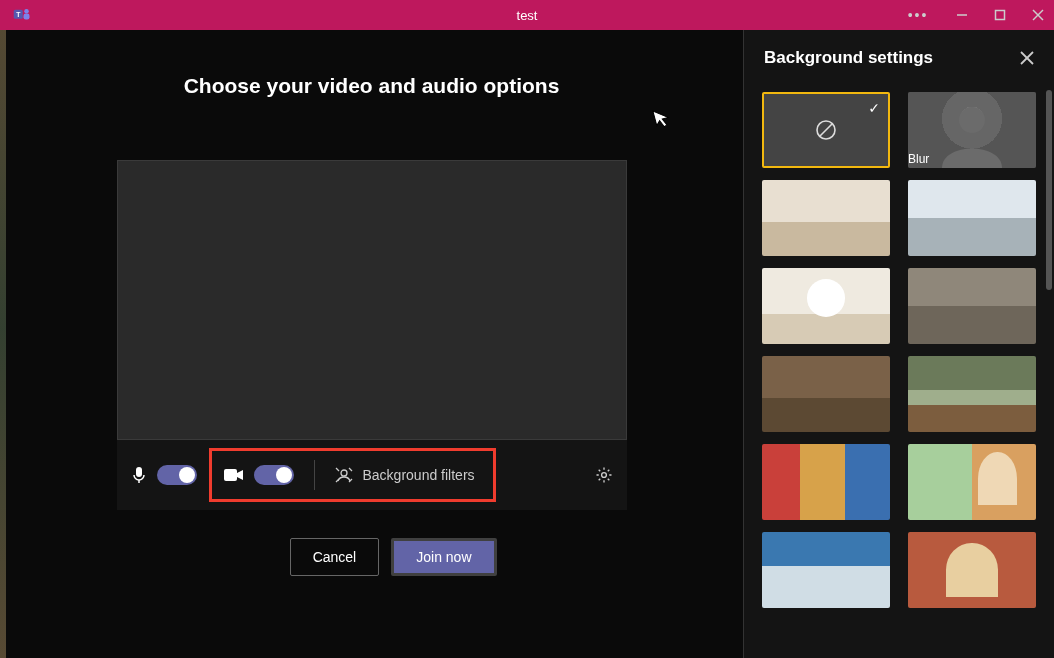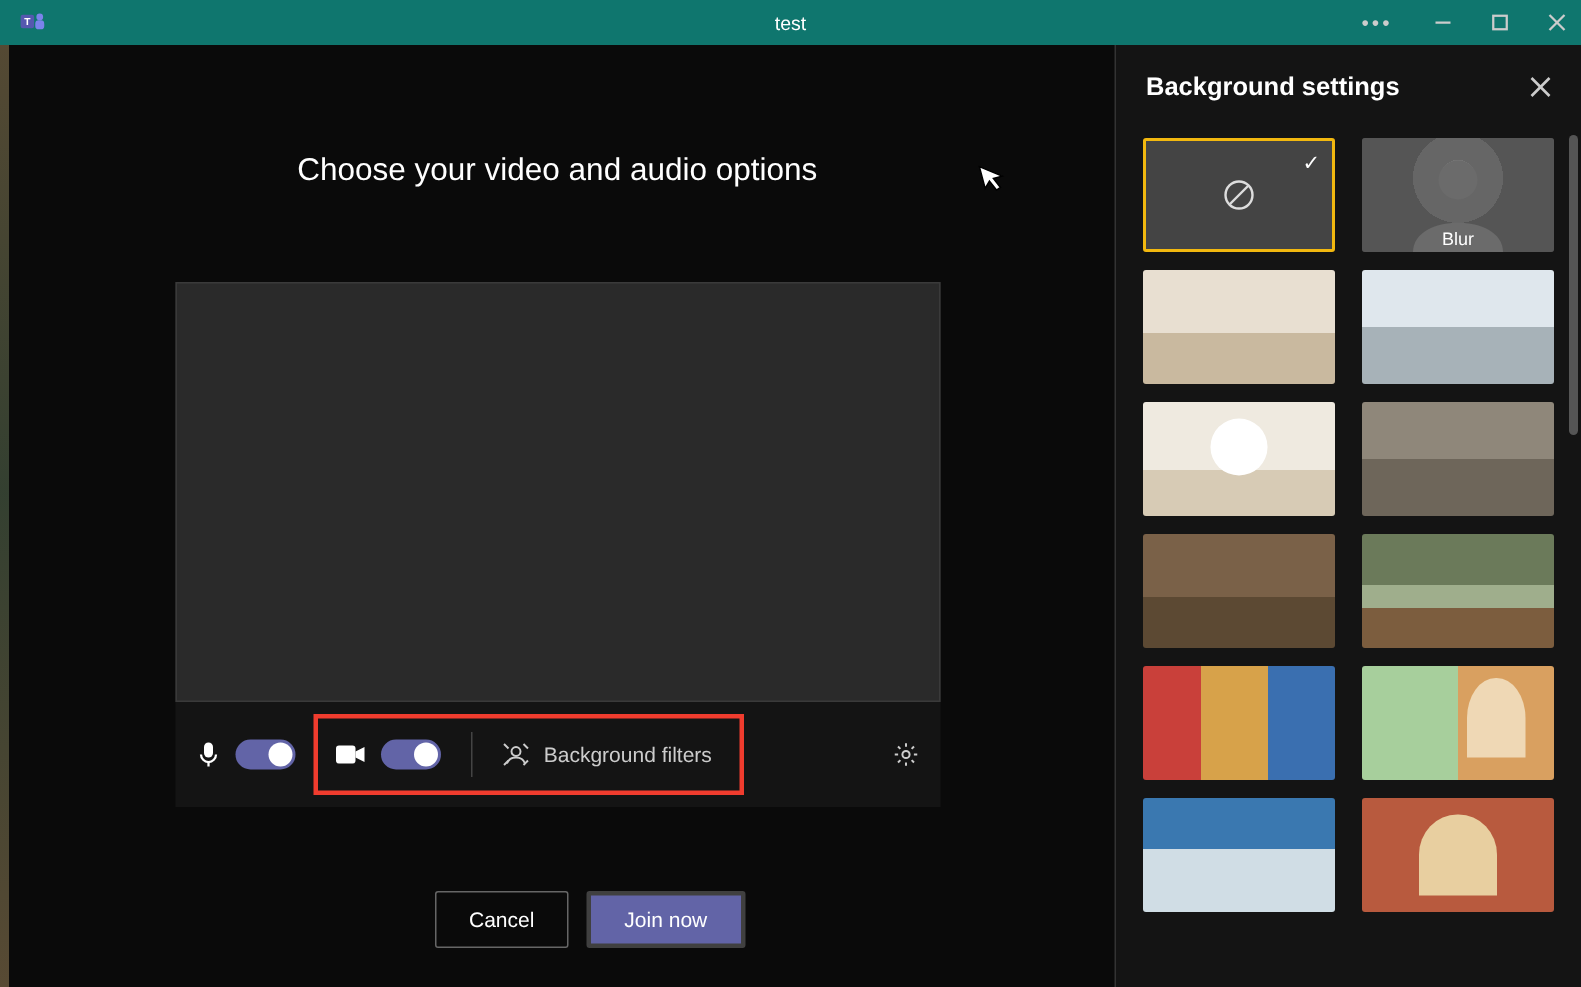--- a/index.html
+++ b/index.html
@@ -8,21 +8,21 @@
     background: #0a0a0a;
     font-family: "Segoe UI", Arial, sans-serif;
     color: #fff;
     overflow: hidden;
     position: relative;
   }
 
   
   .titlebar {
     height: 30px;
-    background: #0f766e;
+    background: #be185d;
     display: flex;
     align-items: center;
     justify-content: center;
     position: relative;
   }
   .titlebar .app-icon {
     position: absolute; left: 12px; top: 5px;
     width: 20px; height: 20px;
     display:flex; align-items:center; justify-content:center;
   }
@@ -39,23 +39,23 @@
     display: flex;
     height: calc(658px - 30px);
   }
   .left-pane {
     flex: 1;
     position: relative;
     border-right: 1px solid #333;
     display:flex; flex-direction:column; align-items:center;
   }
   .heading {
-    margin-top: 72px;
+    margin-top: 44px;
     font-size: 21px;
-    font-weight: 400;
+    font-weight: 700;
     color: #fff;
   }
 
   
   .preview-wrap {
     margin-top: 62px;
     width: 510px;
   }
   .preview {
     width: 100%; height: 280px;
@@ -103,21 +103,20 @@
     display:flex; gap:12px;
     width:510px; justify-content:flex-end; padding-right:130px;
   }
   .btn {
     padding: 8px 22px;
     font-size: 14px;
     border-radius: 2px;
     border: 1px solid #666;
     background: transparent;
     color: #fff;
-    margin-top: 28px;
   }
   .btn-primary {
     background: #6264a7;
     border: 3px solid #404040;
   }
 
   
   .right-pane {
     width: 310px;
     background: #141414;
@@ -151,21 +150,21 @@
   .check {
     position:absolute; top:6px; right:8px;
     color:#fff; font-size:14px;
   }
   .blur-fig {
     position:relative; width:100%; height:100%;
     background: radial-gradient(circle at 50% 35%, #777 0 12px, #666 12px 30px, #555 30px 100%);
     filter: blur(0px);
   }
   .blur-label {
-    position:absolute; bottom:2px; left:0; right:0; text-align:center;
+    position:absolute; bottom:2px; left:0; right:0; 
     font-size:12px; color:#fff;
   }
   
   .rm1 { background: linear-gradient(180deg,#e8dfd1 0 55%, #c9b99f 55% 100%); }
   .rm2 { background: linear-gradient(180deg,#dfe7ed 0 50%, #a7b2b8 50% 100%); }
   .rm3 { background: linear-gradient(180deg,#efeae0 0 60%, #d7cbb5 60% 100%); position:relative;}
   .rm3::after{content:"";position:absolute;left:35%;top:15%;width:30%;height:50%;border-radius:50%;background:#fff;}
   .rm4 { background: linear-gradient(180deg,#8f877a 0 50%, #6e665a 50% 100%); }
   .rm5 { background: linear-gradient(180deg,#7a6148 0 55%, #5c4933 55% 100%); }
   .rm6 { background: linear-gradient(180deg,#6b7a5a 0 45%, #9fae8c 45% 65%, #7c5d3e 65% 100%); }

